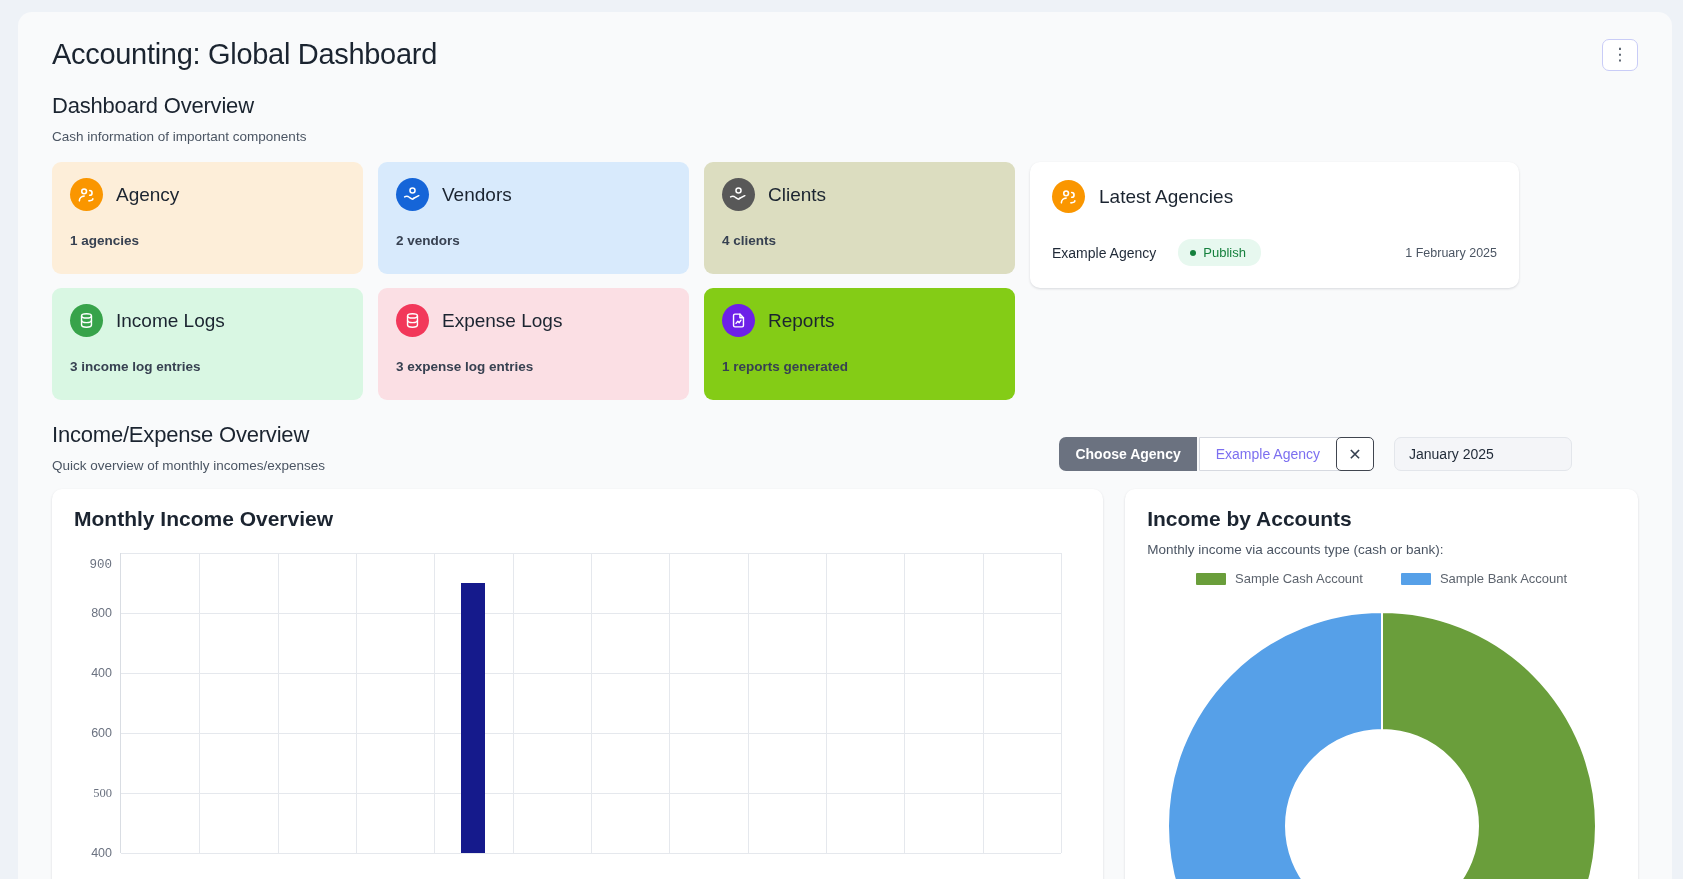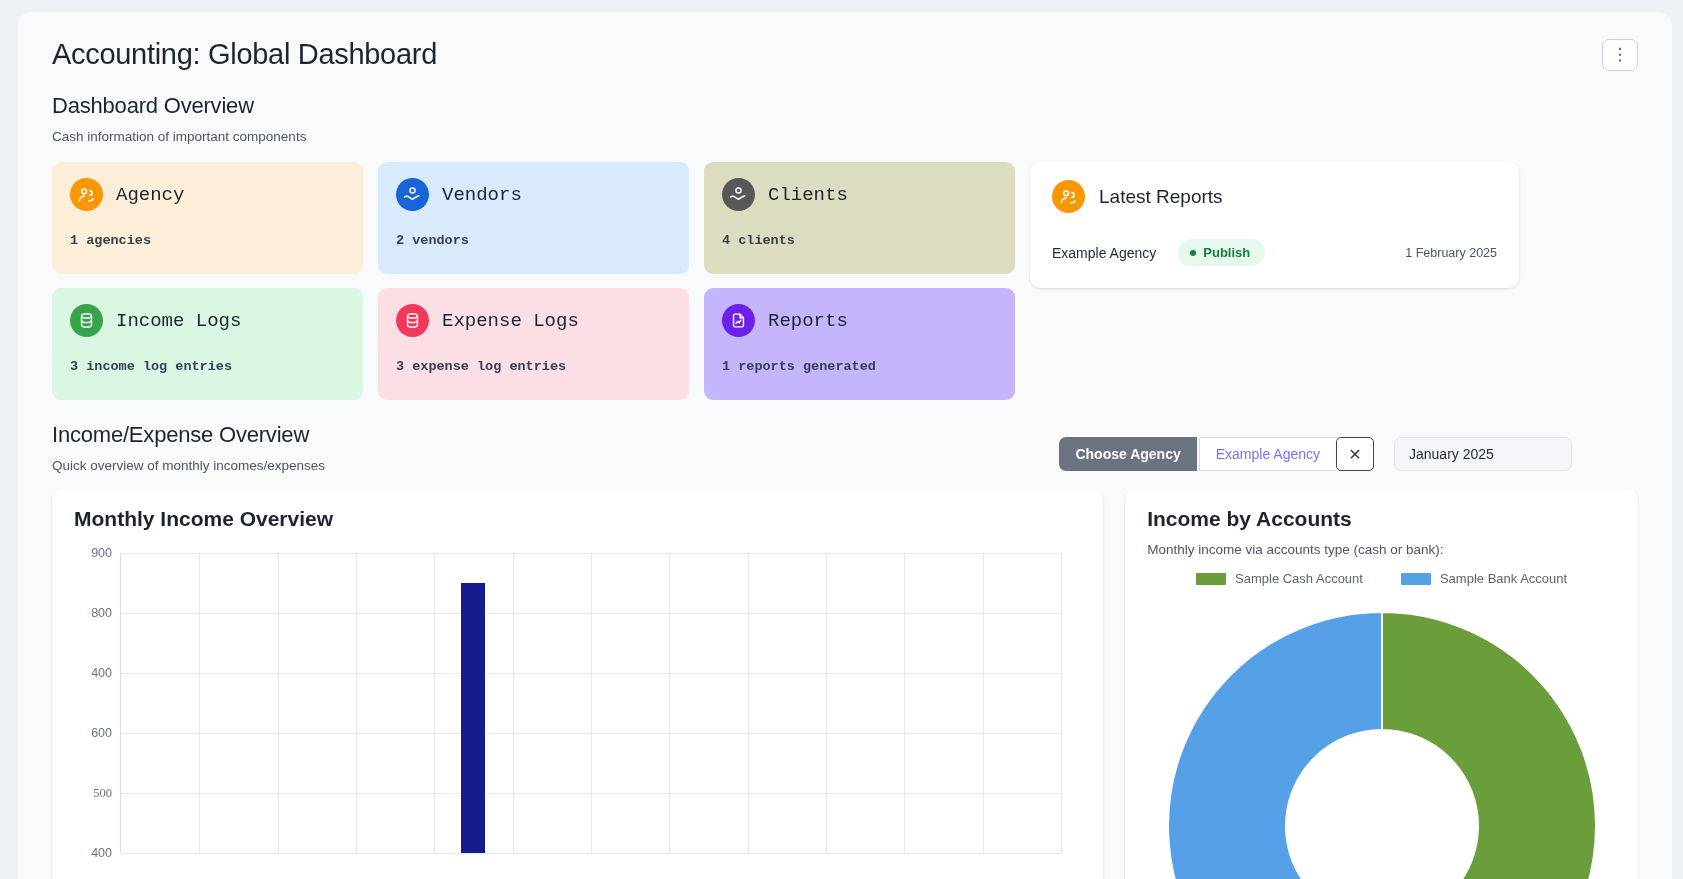--- a/index.html
+++ b/index.html
@@ -39,21 +39,21 @@
     font-size: 13.5px; color: #4b5563; padding: 10px 34px 0 34px;
   }
 
   
   .ov {
     display: flex; gap: 15px; padding: 18px 34px 0 34px; align-items: flex-start;
   }
   .ov-left { display: flex; flex-direction: column; gap: 14px; }
   .ov-row { display: flex; gap: 15px; }
   .card {
-    width: 311px; height: 112px; border-radius: 9px; padding: 16px 18px 0 18px; font-family: Liberation Mono, monospace;
+    width: 311px; height: 112px; border-radius: 9px; padding: 16px 18px 0 18px;
   }
   .card-head { display: flex; align-items: center; gap: 13px; }
   .ic {
     width: 33px; height: 33px; border-radius: 50%;
     display: flex; align-items: center; justify-content: center; flex: 0 0 auto;
   }
   .ic svg { display: block; }
   .card-name { font-size: 19px; color: #1b2430; font-weight: 400; }
   .card-val { font-size: 13.5px; font-weight: bold; color: #374151; margin-top: 22px; }
 
@@ -64,21 +64,21 @@
     padding: 18px 22px 22px 22px;
   }
   .latest-head { display: flex; align-items: center; gap: 14px; }
   .latest-title { font-size: 19px; color: #1b2430; }
   .agency-row {
     display: flex; align-items: center; margin-top: 26px;
   }
   .agency-name { font-size: 14px; color: #1f2937; }
   .badge {
     margin-left: 22px; background: #e7f8ef; color: #15803d; border-radius: 13px;
-    padding: 6px 15px 6px 12px; font-size: 13px; font-weight: bold;
+    padding: 6px 15px 6px 12px; font-size: 13px; font-weight: normal;
     display: flex; align-items: center; gap: 7px;
   }
   .dot { width: 6px; height: 6px; border-radius: 50%; background: #15803d; }
   .agency-date { margin-left: auto; font-size: 12.5px; color: #4b5563; }
 
   
   .ie-head { display: flex; align-items: flex-end; }
   .ie-left { flex: 1 1 auto; }
   .filters { display: flex; align-items: center; padding-right: 100px; padding-bottom: 2px; }
   .btn-choose {
@@ -222,21 +222,21 @@
                 <ellipse cx="12" cy="5.5" rx="7" ry="3"></ellipse>
                   <path d="M5 5.5v13c0 1.7 3.1 3 7 3s7-1.3 7-3v-13"></path>
                   <path d="M5 12c0 1.7 3.1 3 7 3s7-1.3 7-3"></path>
               </svg>
             </div>
             <div class="card-name">Expense Logs</div>
           </div>
           <div class="card-val">3 expense log entries</div>
         </div>
 
-        <div class="card" id="c5" style="background: #c4b5fd;">
+        <div class="card" id="c5" style="background: #84cc16;">
           <div class="card-head">
             <div class="ic" id="i5" style="background: rgb(109, 32, 232);">
               <svg width="17" height="17" viewBox="0 0 24 24" fill="none" stroke="#fff" stroke-width="2" stroke-linecap="round" stroke-linejoin="round">
                 <path d="M14 3H7a2 2 0 0 0-2 2v14a2 2 0 0 0 2 2h10a2 2 0 0 0 2-2V8z"></path>
                   <path d="M14 3v5h5"></path>
                   <path d="M8.5 16l2.5-3 2 2 2.5-3.5"></path>
               </svg>
             </div>
             <div class="card-name">Reports</div>
           </div>
@@ -248,21 +248,21 @@
     <div class="latest">
       <div class="latest-head">
         <div class="ic" style="background:#fa9600">
           <svg width="19" height="19" viewBox="0 0 24 24" fill="none" stroke="#fff" stroke-width="2" stroke-linecap="round" stroke-linejoin="round">
             <circle cx="9" cy="8" r="3"></circle>
               <path d="M3 20c0-3.3 2.7-6 6-6"></path>
               <path d="M16 13a3 3 0 1 0 0-6"></path>
               <path d="M15 20c2 0 5 0 5-2.5"></path>
           </svg>
         </div>
-        <div class="latest-title">Latest Reports</div>
+        <div class="latest-title">Latest Agencies</div>
       </div>
       <div class="agency-row">
         <div class="agency-name">Example Agency</div>
         <div class="badge">
           <span class="dot"></span>
           <span>Publish</span>
         </div>
         <div class="agency-date">1 February 2025</div>
       </div>
     </div>
@@ -283,21 +283,21 @@
     </div>
   </div>
 
   <div class="charts">
 
     <div class="chart-card left">
       <div class="chart-title">Monthly Income Overview</div>
       <div class="plot" id="barplot">
         <div class="grid-area" id="bargrid">
             <div class="gline" style="top: 0px;"></div>
-            <div class="ylab" style="top: 0px;">900</div>
+            <div class="ylab" style="top: 12px; font-family: Liberation Mono, monospace;">900</div>
             <div class="gline" style="top: 60px;"></div>
             <div class="ylab" style="top: 60px;">800</div>
             <div class="gline" style="top: 120px;"></div>
             <div class="ylab" style="top: 120px;">400</div>
             <div class="gline" style="top: 180px;"></div>
             <div class="ylab" style="top: 180px;">600</div>
             <div class="gline" style="top: 240px;"></div>
             <div class="ylab" style="top: 240px; font-family: Liberation Serif, serif;">500</div>
             <div class="gline" style="top: 300px;"></div>
             <div class="ylab" style="top: 300px;">400</div>

